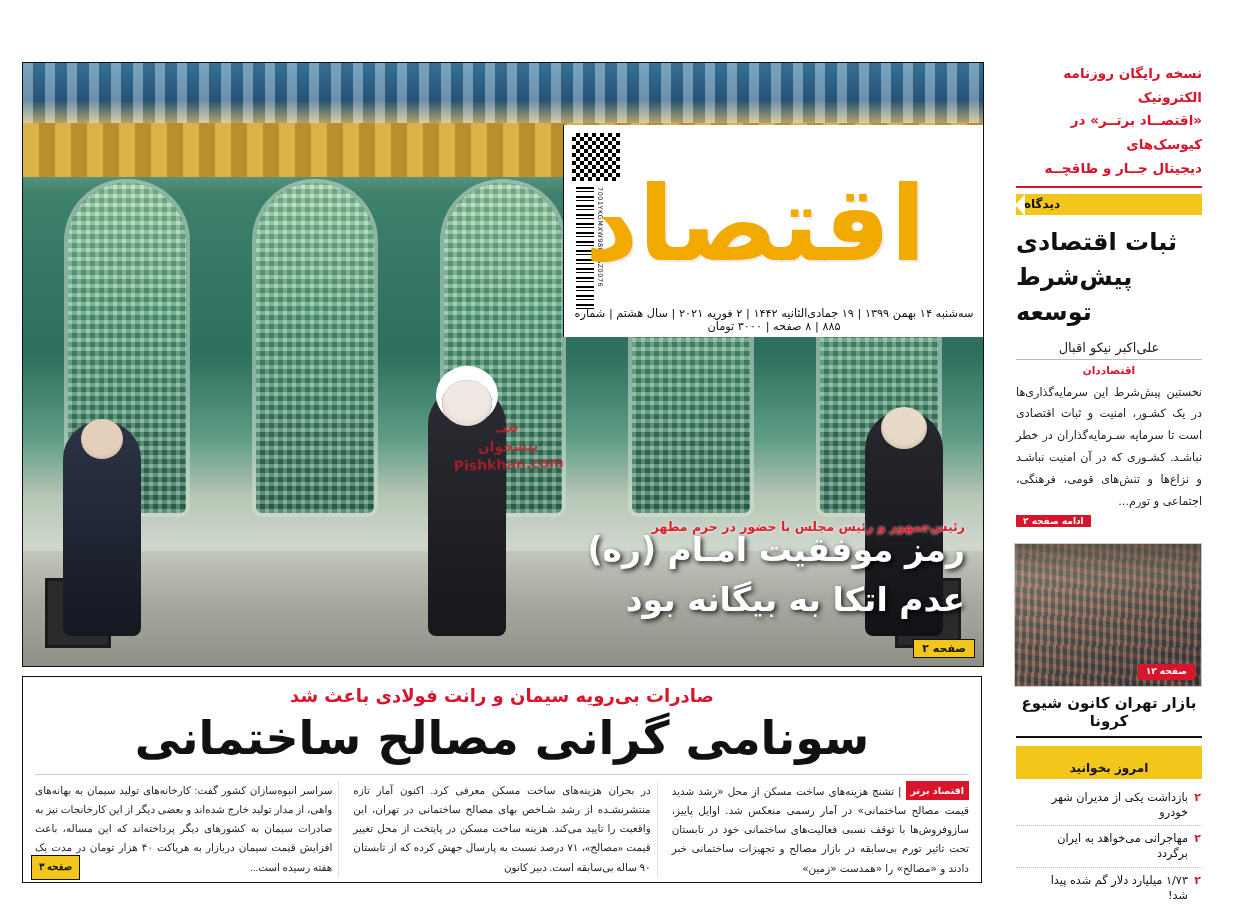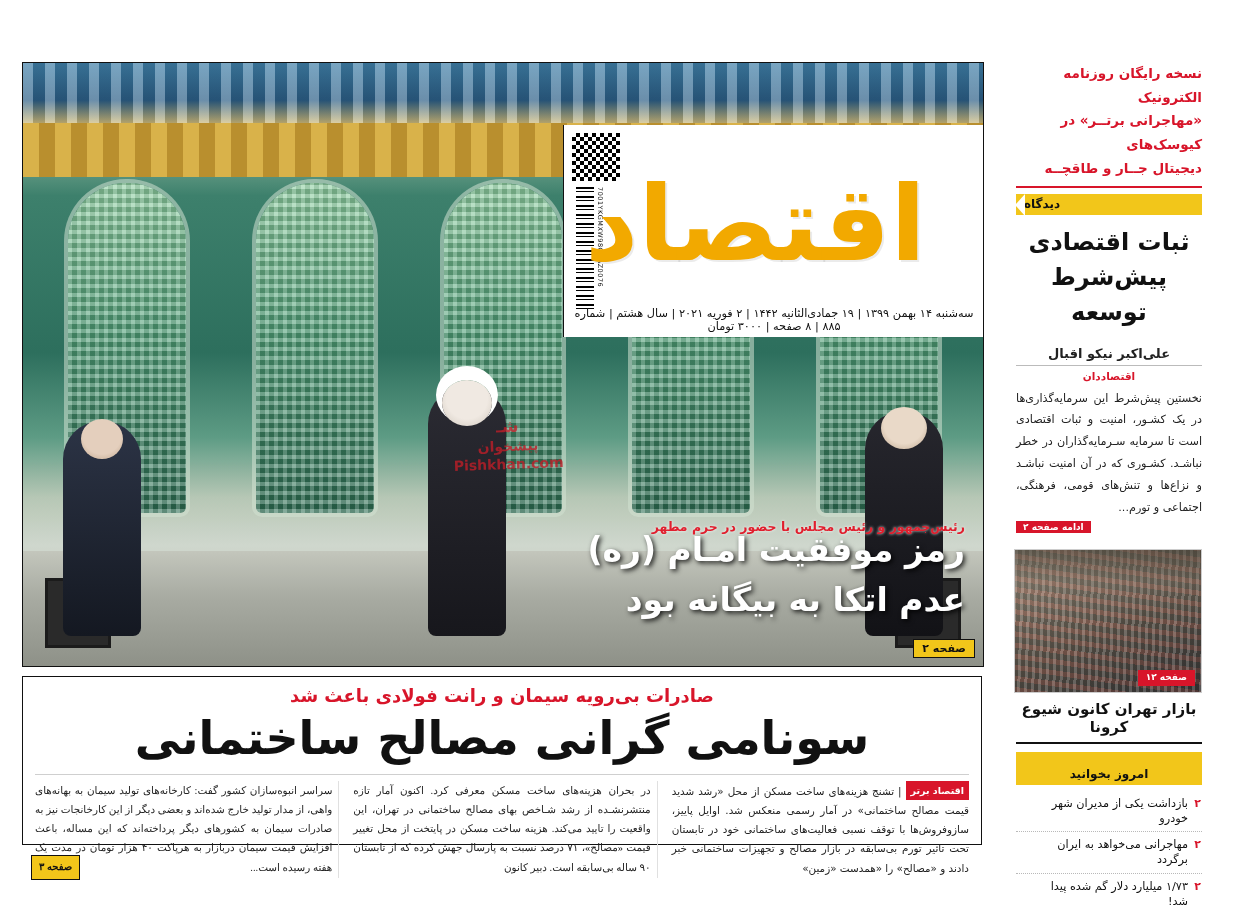--- a/index.html
+++ b/index.html
@@ -53,31 +53,31 @@
     left: -1px;
     top: 0;
     width: 0;
     height: 0;
     border-top: 11px solid transparent;
     border-bottom: 11px solid transparent;
     border-right: 10px solid #ffffff;
   }
 
   .op-title {
-    text-align: center;
+    text-align: left;
     font-size: 24px;
     font-weight: bold;
     color: #111;
     line-height: 1.45;
-    margin: 10px 0 16px 0;
+    margin: 10px 0 10px 0;
   }
   .op-author {
     text-align: center;
     font-size: 13px;
-    font-weight: bold;
+    font-weight: normal;
     color: #222;
     padding-bottom: 4px;
     border-bottom: 1px solid #bbb;
   }
   .op-role {
     text-align: center;
     font-size: 10.5px;
     color: #d8152a;
     font-weight: bold;
     margin: 4px 0 6px 0;
@@ -375,21 +375,21 @@
     transform: rotate(-2deg);
   }
   .watermark .sub { font-size: 14px; color: rgba(190,30,40,0.8); }
 
   
   .lead {
     position: absolute;
     top: 676px;
     left: 22px;
     width: 960px;
-    height: 169px;
+    height: 207px;
     border: 1px solid #111;
     background: #fff;
     padding: 8px 12px 6px 12px;
     box-sizing: border-box;
   }
   .lead-kicker {
     text-align: center;
     color: #d8152a;
     font-size: 18px;
     font-weight: bold;
@@ -443,21 +443,21 @@
 </style>
 </head>
 <body>
 
 <div class="page">
 
   <div class="sidebar">
 
     <div class="promo-box">
       <span class="ln">نسخه رایگان روزنامه الکترونیک</span>
-      <span class="ln">«مهاجرانی برتــر» در کیوسک‌های</span>
+      <span class="ln">«اقتصــاد برتــر» در کیوسک‌های</span>
       <span class="ln">دیجیتال جــار و طاقچــه</span>
     </div>
 
     <div class="section-head">
       <span class="tri"></span>
       <span>دیدگاه</span>
     </div>
 
     <div class="op-title">
       <div>ثبات اقتصادی</div>

